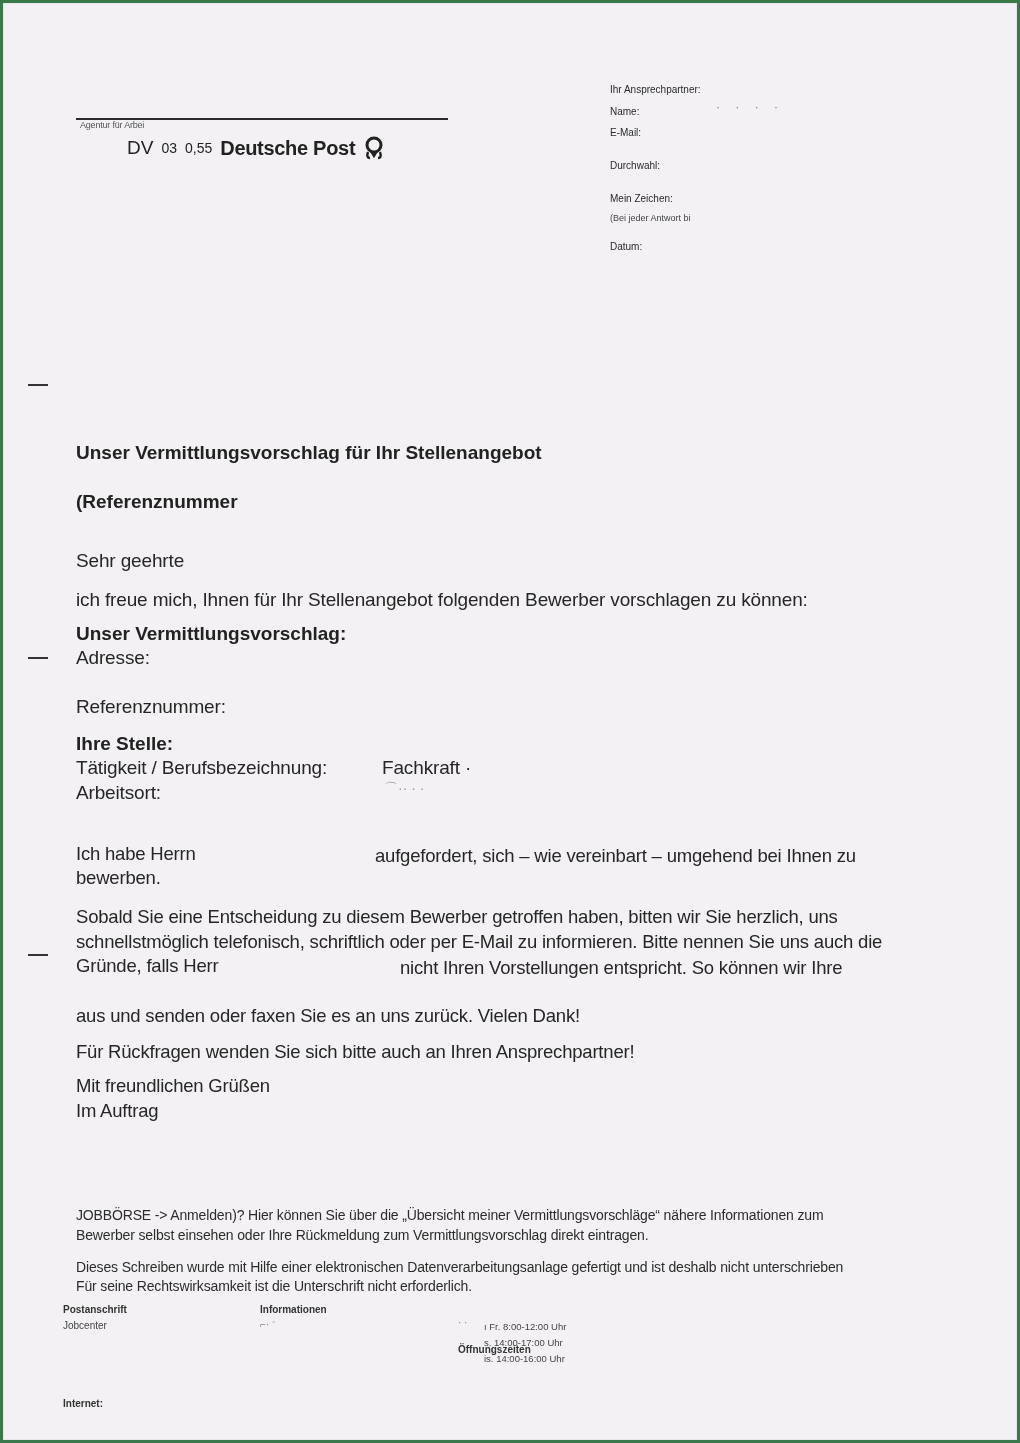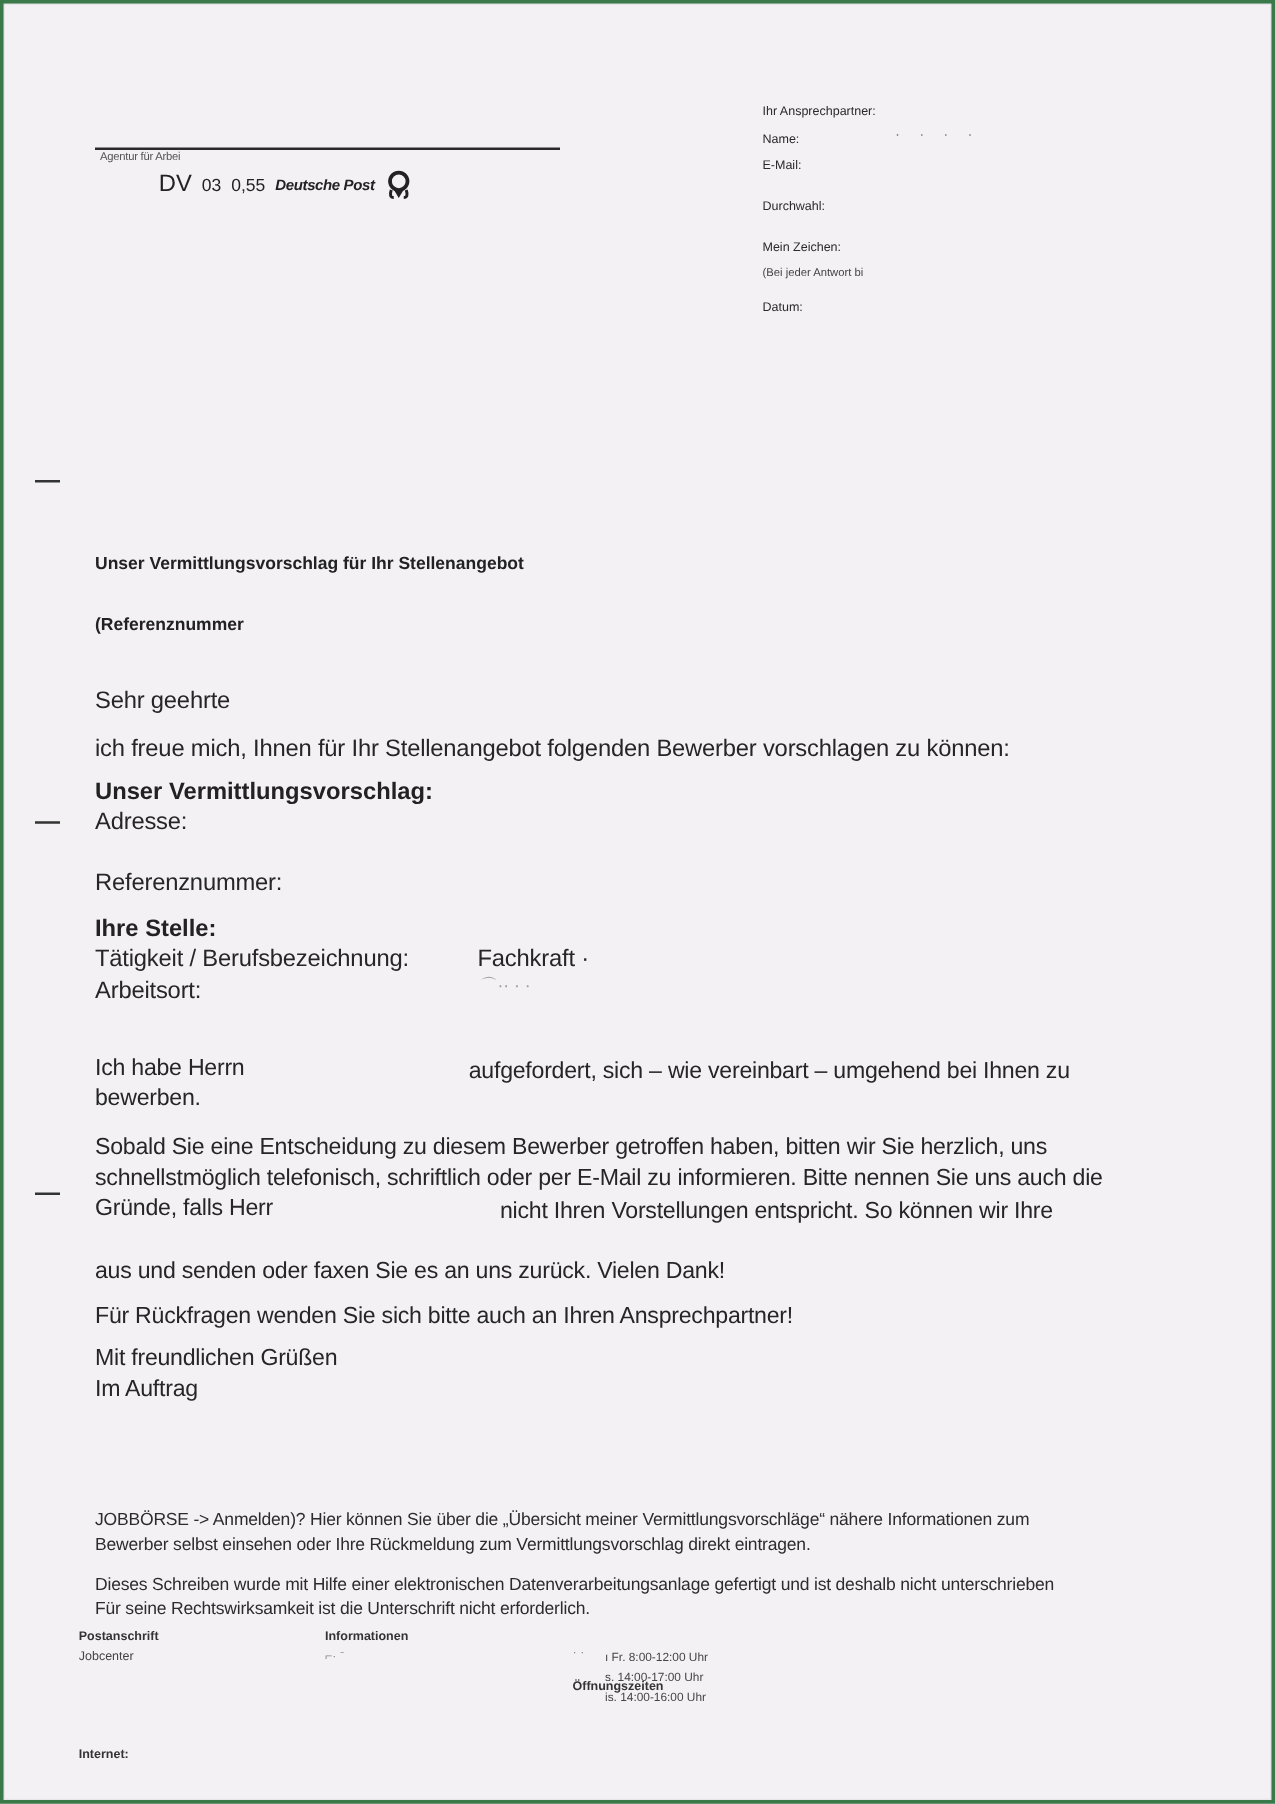--- a/index.html
+++ b/index.html
@@ -40,21 +40,21 @@
     }
     .stamp {
       font-size: 17px;
       color: #222;
       display: flex;
       align-items: center;
       gap: 8px;
     }
     .stamp .dv { font-size: 19px; }
     .stamp .small { font-size: 14px; }
-    .stamp .brand { font-weight: bold; font-size: 12px; letter-spacing: -0.3px; font-style: italic; }
+    .stamp .brand { font-weight: bold; font-size: 20px; letter-spacing: -0.3px; }
     .posthorn {
       display: inline-block;
       width: 22px;
       height: 24px;
     }
 
     
     .contact {
       font-size: 10px;
       color: #2a2a2a;
@@ -69,21 +69,21 @@
     .margin-mark {
       position: absolute;
       left: 24px;
       width: 20px;
       height: 2px;
       background: #333;
     }
 
     
     .subject {
-      font-size: 14px;
+      font-size: 19px;
       font-weight: bold;
       color: #222;
     }
     .body-text {
       font-size: 19px;
       color: #262626;
       letter-spacing: -0.15px;
     }
     .body-bold {
       font-size: 19px;

